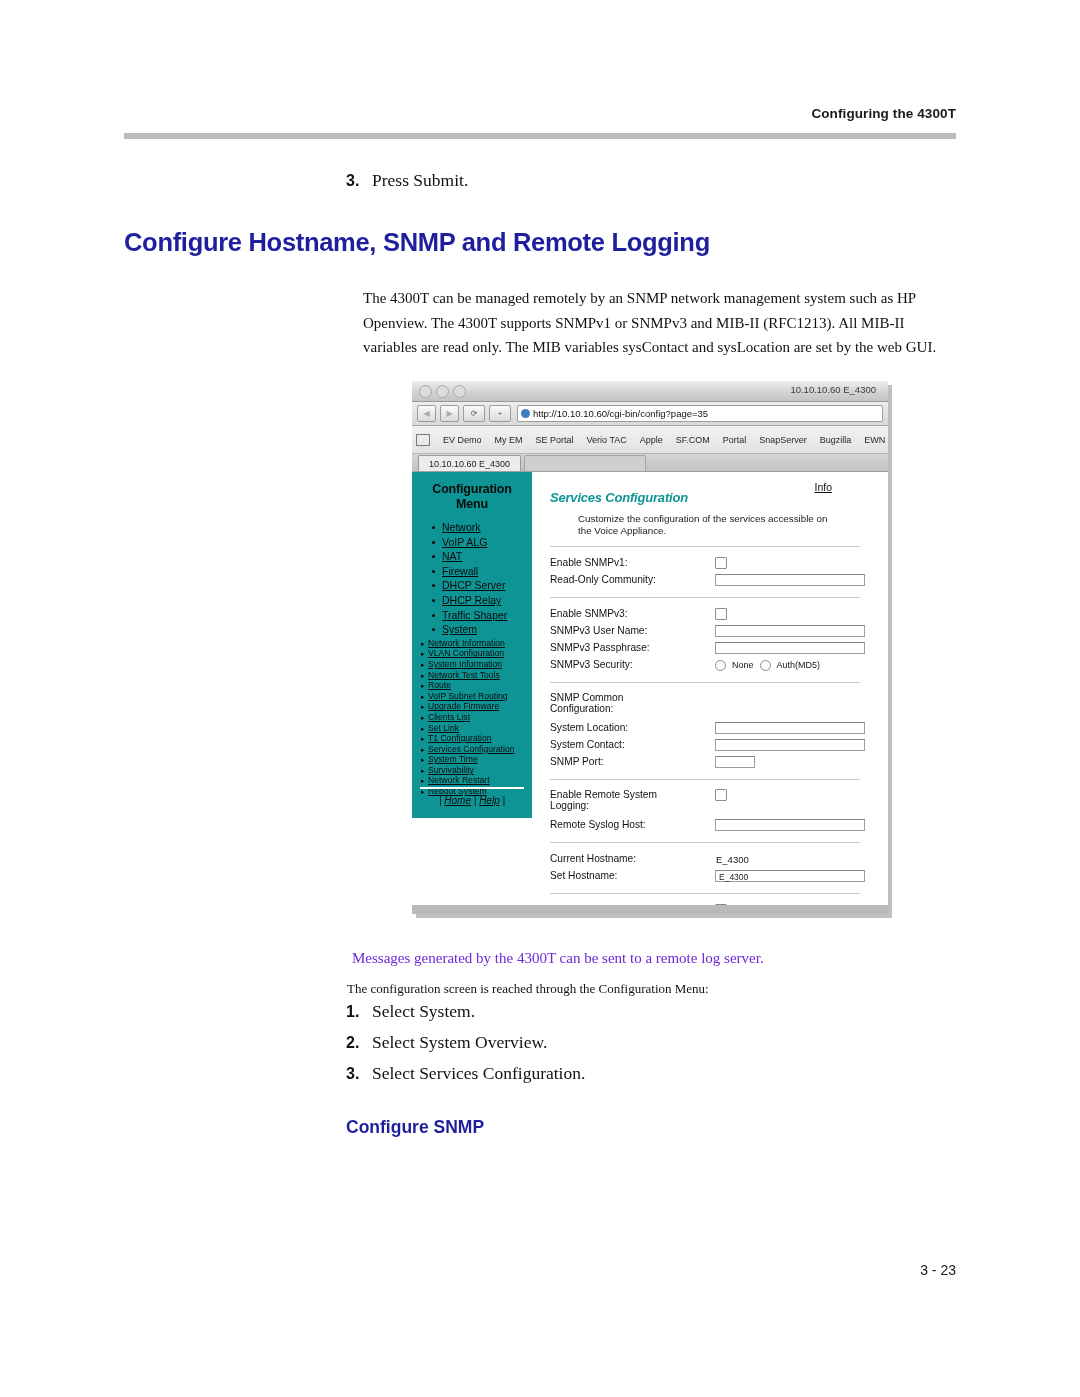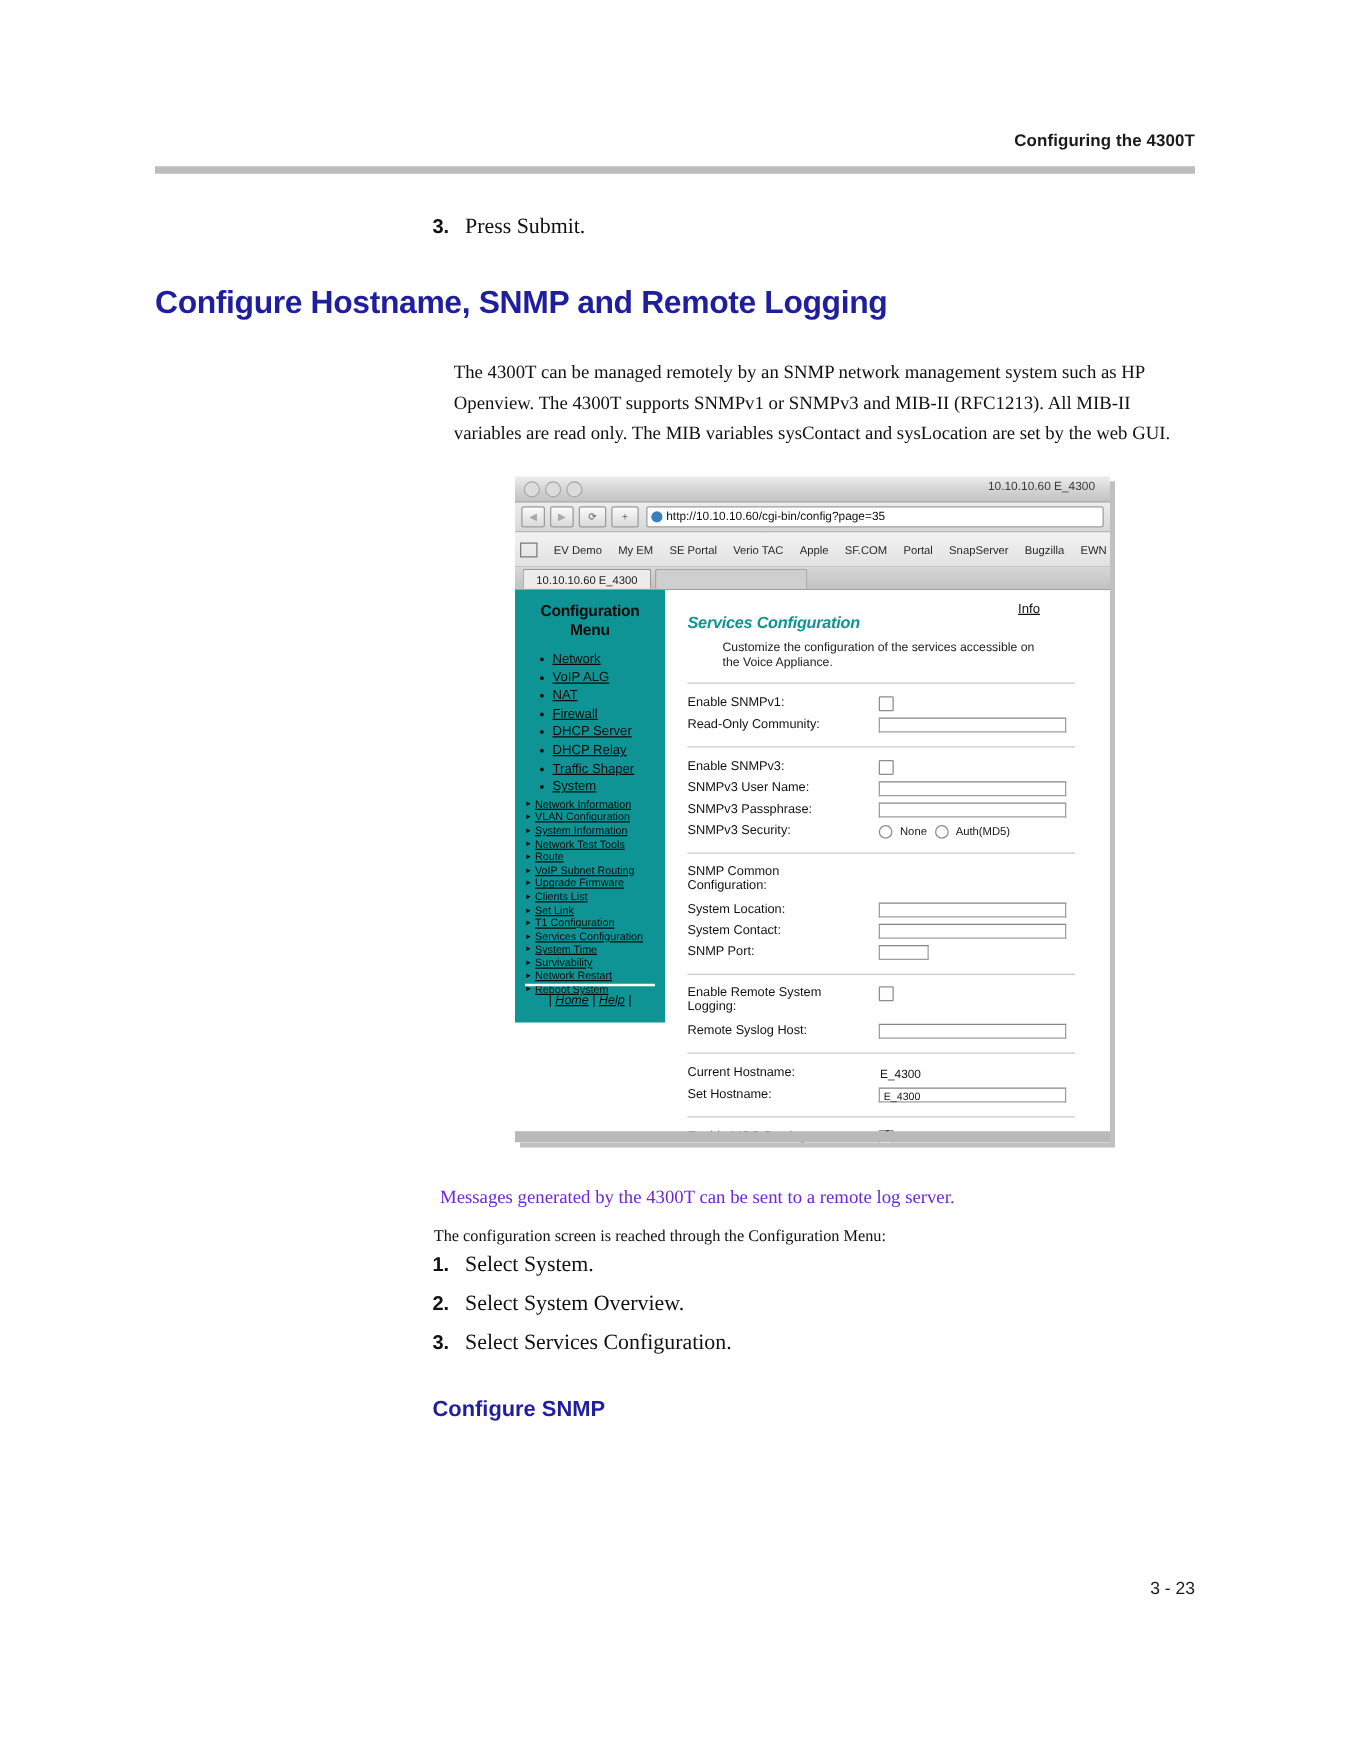--- a/index.html
+++ b/index.html
@@ -355,20 +355,21 @@
   .divider {
     height: 1px;
     background: #c9c9c9;
     margin: 8px 0 8px 0;
     width: 310px;
   }
   .frow {
     display: flex;
     align-items: center;
     height: 17px;
+    gap: 12px;
   }
   .flabel {
     font-size: 10.2px;
     color: #121212;
     width: 128px;
     flex: none;
     line-height: 12px;
   }
   .flabel.two-line { line-height: 11.5px; }
   .frow.tall { height: 28px; align-items: flex-start; padding-top: 1px; }

